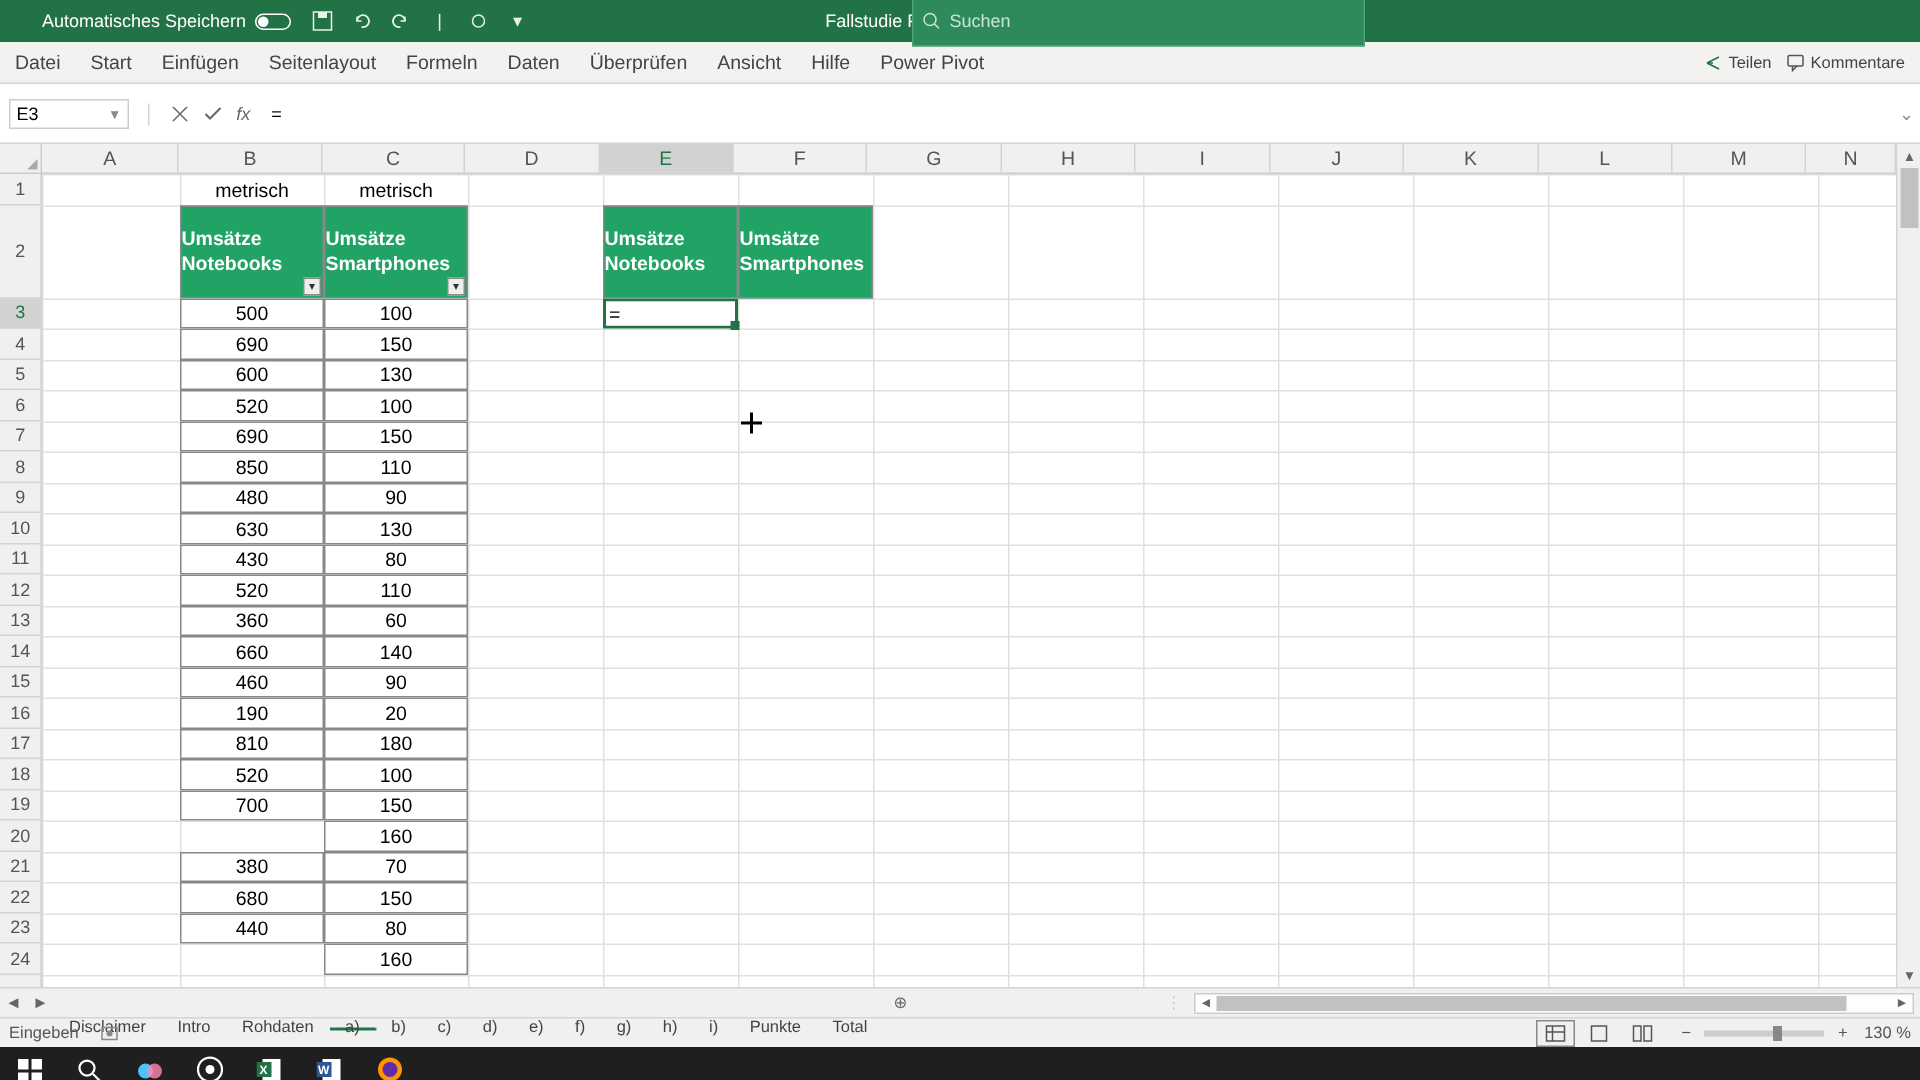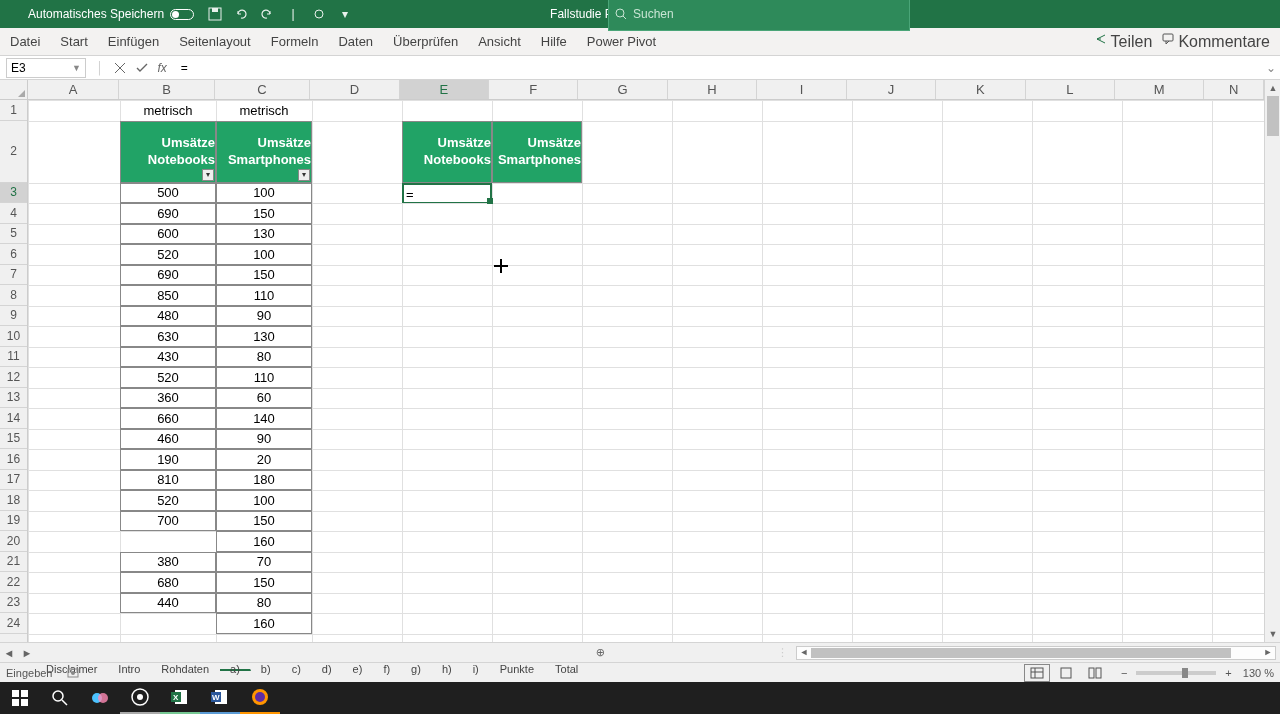--- a/index.html
+++ b/index.html
@@ -16,24 +16,24 @@
 .searchbox { position: absolute; left: 608px; width: 302px; height: 22px; background: #2e8a5a; border: 1px solid #4aa578; display: flex; align-items: center; padding: 16px 6px; gap: 6px; color: #c8e4d3; font-size: 12px; }
 .titlebar-right { position: absolute; right: 0; display: flex; align-items: center; gap: 4px; }
 .user { font-size: 12px; color: #fff; margin-right: 4px; }
 .avatar { width: 20px; height: 20px; background: #b73a3a; border-radius: 2px; display: flex; align-items: center; justify-content: center; font-size: 10px; color: #fff; }
 .winbtn { width: 40px; height: 28px; display: flex; align-items: center; justify-content: center; color: #fff; }
 
 
 .ribbon { height: 28px; background: #f3f2f1; border-bottom: 1px solid #d4d4d4; display: flex; align-items: stretch; font-size: 13px; }
 .ribbon-tab { padding: 0 10px; display: flex; align-items: center; color: #444; cursor: pointer; }
 .ribbon-right { margin-left: auto; display: flex; align-items: center; gap: 10px; padding-right: 10px; }
-.share-btn, .comment-btn { display: flex; align-items: flex-start; gap: 4px; font-size: 16px; color: #444; }
-
-
-.formulabar { height: 24px; border-bottom: 1px solid #d4d4d4; display: flex; align-items: center; background: #fff; font-size: 12px; }
+.share-btn, .comment-btn { display: flex; align-items: flex-start; gap: 4px; font-size: 11px; color: #444; }
+
+
+.formulabar { height: 40px; border-bottom: 1px solid #d4d4d4; display: flex; align-items: center; background: #fff; font-size: 12px; }
 .namebox { width: 80px; height: 20px; margin-left: 6px; border: 1px solid #ccc; padding: 0 4px; display: flex; align-items: center; justify-content: space-between; }
 .namebox-dd { color: #888; font-size: 9px; }
 .fbar-btns { display: flex; align-items: center; gap: 2px; margin: 0 6px; }
 .fbar-btn { width: 20px; height: 20px; display: flex; align-items: center; justify-content: center; color: #666; }
 .fx { font-style: italic; margin: 0 4px; color: #666; }
 .fbar-input { flex: 1; height: 20px; border: none; padding: 0 4px; font-size: 12px; outline: none; }
 .fbar-expand { width: 18px; color: #888; text-align: center; }
 
 
 .grid-container { position: relative; height: 562px; overflow: hidden; }
@@ -42,21 +42,21 @@
 .col-headers { position: absolute; left: 28px; top: 0; right: 16px; height: 20px; display: flex; background: #f0f0f0; border-bottom: 1px solid #ccc; }
 .col-h { border-right: 1px solid #d4d4d4; text-align: center; font-size: 13px; color: #555; display: flex; align-items: center; justify-content: center; }
 .col-h.active { background: #d2d2d2; color: #217346; }
 .row-headers { position: absolute; left: 0; top: 20px; width: 28px; bottom: 0; background: #f0f0f0; border-right: 1px solid #ccc; }
 .row-h { height: 20.5px; border-bottom: 1px solid #d4d4d4; text-align: center; font-size: 12px; color: #555; display: flex; align-items: center; justify-content: center; }
 .row-h.active { background: #d2d2d2; color: #217346; }
 .row-h.r2 { height: 62px; }
 
 .cells { position: absolute; left: 28px; top: 20px; right: 16px; bottom: 0; }
 .cell { position: absolute; font-size: 13px; display: flex; align-items: center; justify-content: center; }
-.header-cell { background: #21a366; color: #fff; font-weight: bold; text-align: right; line-height: 1.3; border: 1px solid #888; }
+.header-cell { background: #21a366; color: #fff; font-weight: bold; text-align: left; line-height: 1.3; border: 1px solid #888; }
 .data-cell { border: 1px solid #888; background: #fff; }
 .gridline { position: absolute; background: #e0e0e0; }
 
 .active-cell { position: absolute; border: 2px solid #217346; background: #fff; z-index: 5; }
 .active-cell input { width: 100%; height: 100%; border: none; outline: none; padding: 0 2px; font-size: 13px; }
 .fillhandle { position: absolute; right: -3px; bottom: -3px; width: 6px; height: 6px; background: #217346; }
 .cursor-cross { position: absolute; width: 14px; height: 14px; z-index: 6; }
 .cursor-cross::before, .cursor-cross::after { content: ""; position: absolute; background: #000; }
 .cursor-cross::before { left: 6px; top: 0; width: 2px; height: 14px; }
 .cursor-cross::after { top: 6px; left: 0; height: 2px; width: 14px; }

